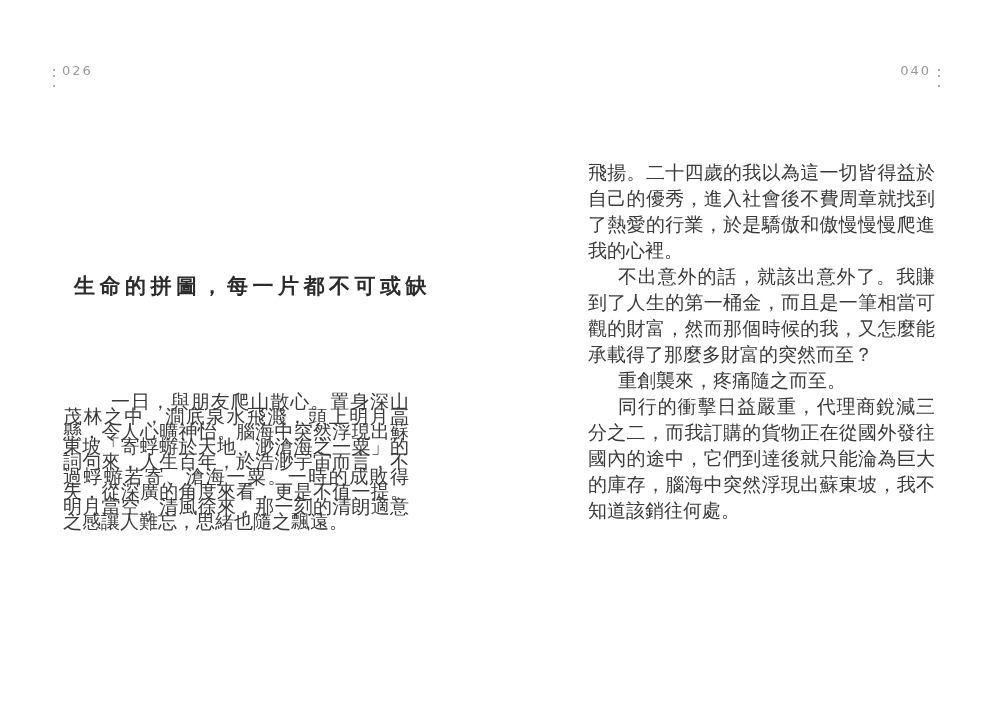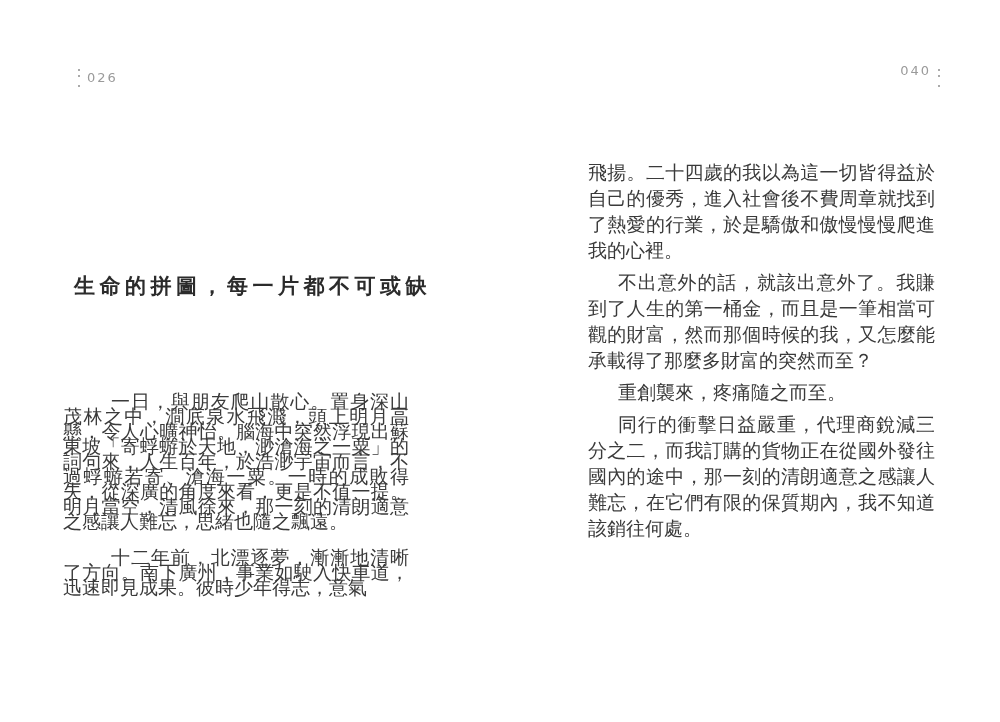--- a/index.html
+++ b/index.html
@@ -18,21 +18,21 @@
   .spread { position: absolute; inset: 0; }
 
   
   .corner {
     position: absolute;
     top: 62px;
     display: flex;
     align-items: flex-start;
     gap: 7px;
   }
-  .corner-left  { left: 78px; align-items: flex-end; }
+  .corner-left  { left: 53px; }
   .corner-right { right: 60px; }
   .pagenum {
     font-family: "DejaVu Sans", "Liberation Sans", sans-serif;
     font-size: 13px;
     letter-spacing: 2px;
     color: var(--page-number, #9a9a9a);
     line-height: 18px;
   }
   .dots {
     display: flex;
@@ -79,55 +79,54 @@
   .left-body p { text-indent: 48px; }
   .left-body p + p { margin-top: 21px; }
 
   .right-body {
     left: 588px;
     top: 160px;
     width: 347px;
     line-height: 26px;
   }
   .right-body p { text-indent: 30px; }
-  .right-body p + p { margin-top: 6px; }
+  .right-body p + p { margin-top: 0; }
 
   .bodycol p.no-indent { text-indent: 0; }
 </style>
 </head>
 <body>
 
 <div class="spread">
 
   <div>
     <div class="corner corner-left">
       <span class="dots">
           <i></i>
           <i></i>
           <i></i>
         </span>
       <span class="pagenum">026</span>
     </div>
     <h1 class="chapter-title">生命的拼圖，每一片都不可或缺</h1>
     <div class="bodycol left-body">
         <p>一日，與朋友爬山散心。置身深山茂林之中，澗底泉水飛濺，頭上明月高懸，令人心曠神怡。腦海中突然浮現出蘇東坡「寄蜉蝣於天地，渺滄海之一粟」的詞句來，人生百年，於浩渺宇宙而言，不過蜉蝣若寄、滄海一粟。一時的成敗得失，從深廣的角度來看，更是不值一提。明月當空，清風徐來，那一刻的清朗適意之感讓人難忘，思緒也隨之飄遠。</p>
-        <p>十二年前，北漂逐夢，漸漸地清晰了方向。南下廣州，事業如駛入快車道，迅速即見成果。彼時少年得志，意氣</p>
       </div>
   </div>
 
   <div>
     <div class="corner corner-right">
       <span class="pagenum">040</span>
       <span class="dots">
           <i></i>
           <i></i>
           <i></i>
         </span>
     </div>
     <div class="bodycol right-body">
         <p class="no-indent">飛揚。二十四歲的我以為這一切皆得益於自己的優秀，進入社會後不費周章就找到了熱愛的行業，於是驕傲和傲慢慢慢爬進我的心裡。</p>
         <p>不出意外的話，就該出意外了。我賺到了人生的第一桶金，而且是一筆相當可觀的財富，然而那個時候的我，又怎麼能承載得了那麼多財富的突然而至？</p>
         <p>重創襲來，疼痛隨之而至。</p>
-        <p>同行的衝擊日益嚴重，代理商銳減三分之二，而我訂購的貨物正在從國外發往國內的途中，那一刻的清朗適意之感讓人難忘，在它們有限的保質期內，我不知道該銷往何處。</p>
+        <p>同行的衝擊日益嚴重，代理商銳減三分之二，而我訂購的貨物正在從國外發往國內的途中，它們到達後就只能淪為巨大的庫存，腦海中突然浮現出蘇東坡，我不知道該銷往何處。</p>
       </div>
   </div>
 
 </div>
 
 </body></html>

